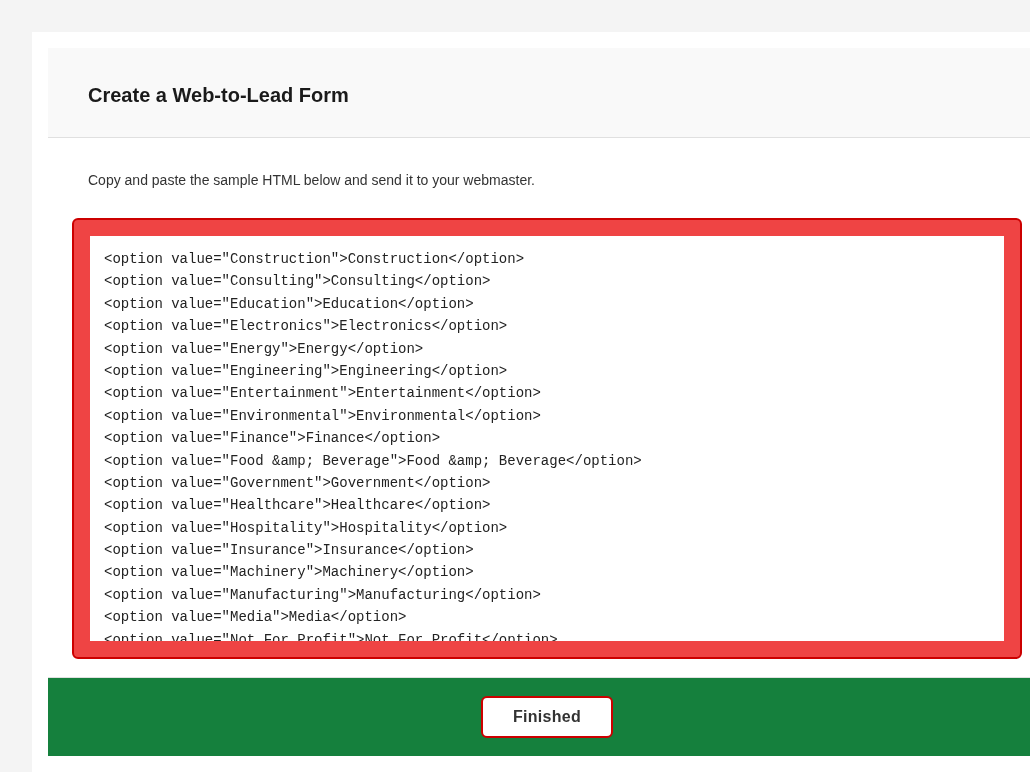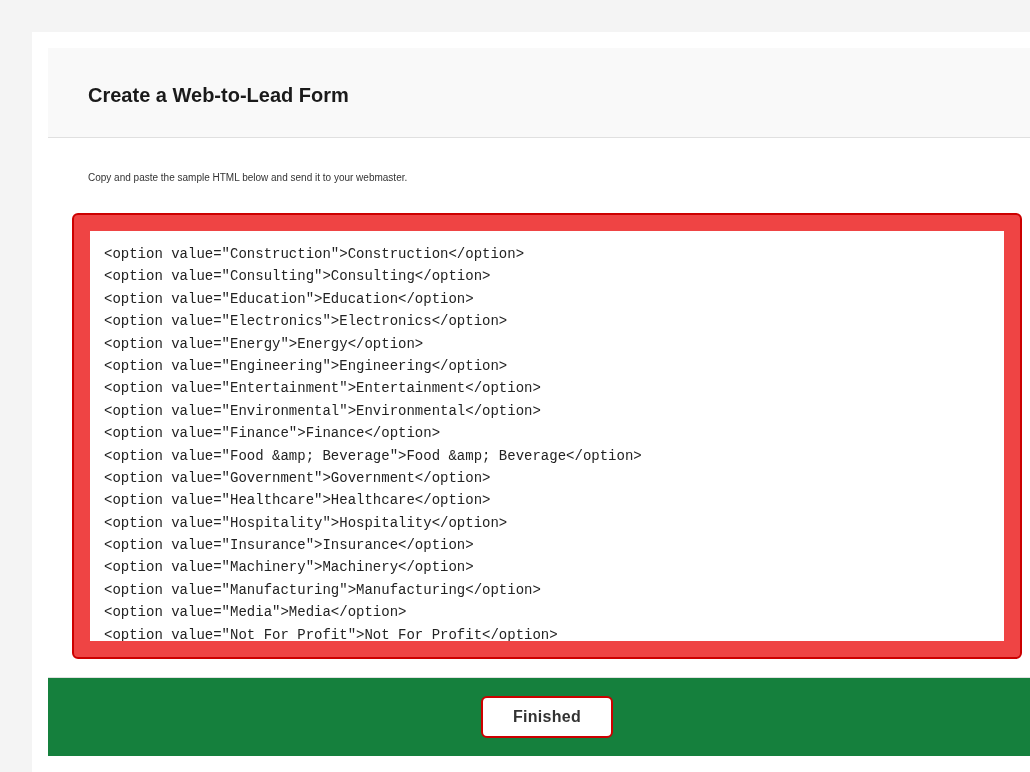--- a/index.html
+++ b/index.html
@@ -39,21 +39,21 @@
     }
 
     .content-section {
       padding: 18px 24px 18px 24px;
       flex: 1;
       display: flex;
       flex-direction: column;
     }
 
     .instructions {
-      font-size: 10px;
+      font-size: 14px;
       color: #333333;
       margin-bottom: 14px;
     }
 
     .code-box-wrapper {
       border: 2px solid #cc0000;
       border-radius: 6px;
       overflow: hidden;
       flex: 1;
       background-color: #ef4444;

